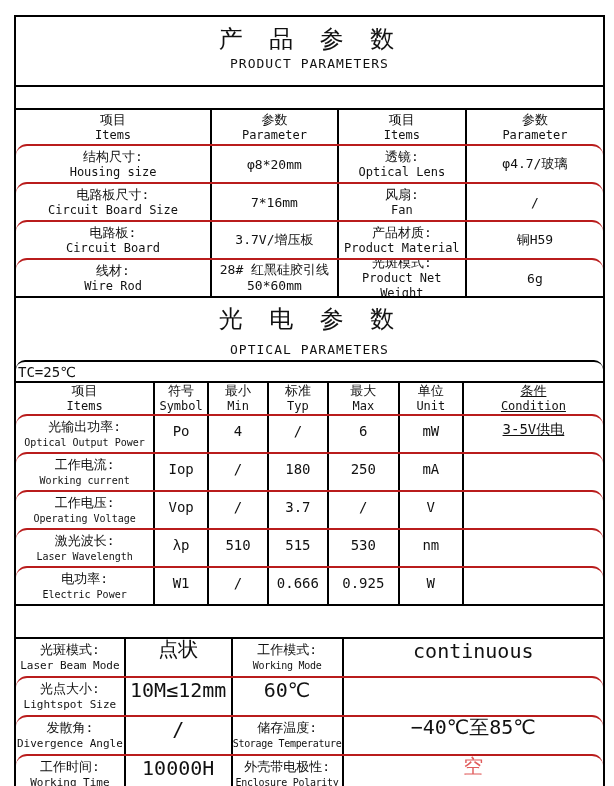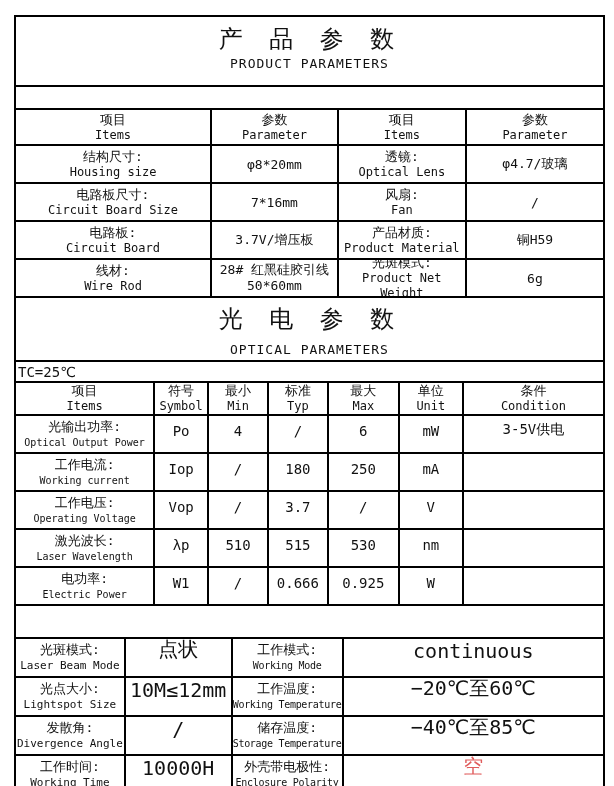--- a/index.html
+++ b/index.html
@@ -22,26 +22,26 @@
   
   .title-box{height:68px;text-align:center;padding-top:8px;}
   .t-cn{font-size:24px;letter-spacing:6px;line-height:1.2;}
   .t-en{font-size:13px;letter-spacing:1px;margin-top:2px;}
   .sectitle-box{height:64px;text-align:center;padding-top:7px;}
   .sectitle-box .t-en{margin-top:8px;}
 
   .spacer1{height:23px;}
   .spacer2{height:33px;}
 
-  .tc-row{height:21px;font-size:14px;line-height:20px;padding-left:2px;}
+  .tc-row{height:21px;font-size:14px;line-height:20px;padding-left:2px;border-radius:9px;}
 
   
   .tbl{display:block;}
   .row{display:grid;}
-  .row + .row{border-top:2px solid #000000;}
+  .row + .row{border-top:2px solid #b91c1c;border-radius:11px;}
   .c{
     box-sizing:border-box;display:flex;flex-direction:column;
     align-items:center;justify-content:center;
     overflow:hidden;text-align:center;
     border-right:2px solid #000;
   }
   .cn{font-size:13px;line-height:16px;}
   .en{font-size:12px;line-height:15px;}
   .val{font-size:13px;}
   .val-big{font-size:14px;}
@@ -49,21 +49,21 @@
   .pre{white-space:pre-line;line-height:16px;}
 
   
   .ptable .row{grid-template-columns:33.4% 21.6% 21.8% auto;height:36px;}
   .ptable .row.hdr{height:34px;}
   .ptable .c:nth-child(4n){border-right:none;}
 
   
   .otable .row{grid-template-columns:23.7% 9.2% 10.2% 10.2% 12.1% 10.9% auto;height:36px;}
   .otable .row.hdr{height:31px;}
-  .otable .c:nth-child(7n){border-right:none;}
+  .otable .c:nth-child(7n){border-right:none;text-decoration:underline;}
   .otable .en{font-size:10px;}
   .otable .row.hdr .en{font-size:12px;}
 
   
   .mtable .row{grid-template-columns:18.7% 18.2% 18.9% auto;height:37px;}
   .mtable .c:nth-child(4n){border-right:none;}
   .mtable .en{font-size:11px;}
   .mtable .c:nth-child(3) .en{font-size:10px;letter-spacing:-0.3px;}
   .mtable .val-big{font-size:20px;}
   .continuous{font-size:16px;}
@@ -275,24 +275,20 @@
       </div>
       <div class="c val-big bottom continuous">continuous</div>
     </div>
 
     <div class="row">
       <div class="c">
         <span class="cn">光点大小:</span>
         <span class="en">Lightspot Size</span>
       </div>
       <div class="c val-big bottom">10M≤12mm</div>
-      <div class="c">
-        <span class="cn">工作温度:</span>
-        <span class="en">Working Temperature</span>
-      </div>
       <div class="c val-big bottom">−20℃至60℃</div>
     </div>
 
     <div class="row">
       <div class="c">
         <span class="cn">发散角:</span>
         <span class="en">Divergence Angle</span>
       </div>
       <div class="c val-big bottom">/</div>
       <div class="c">

